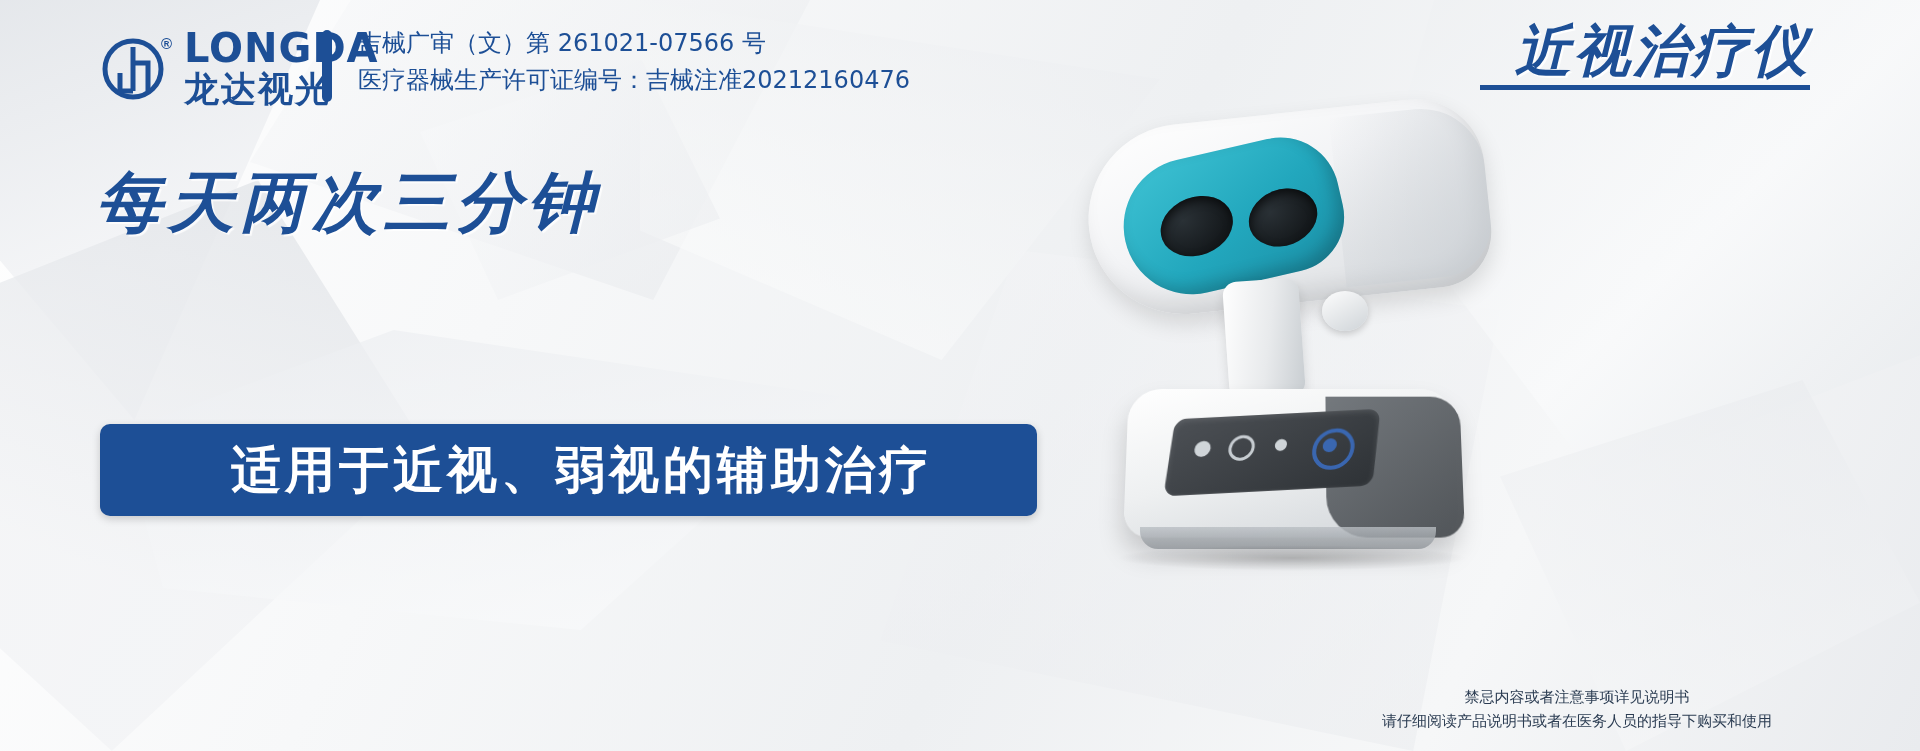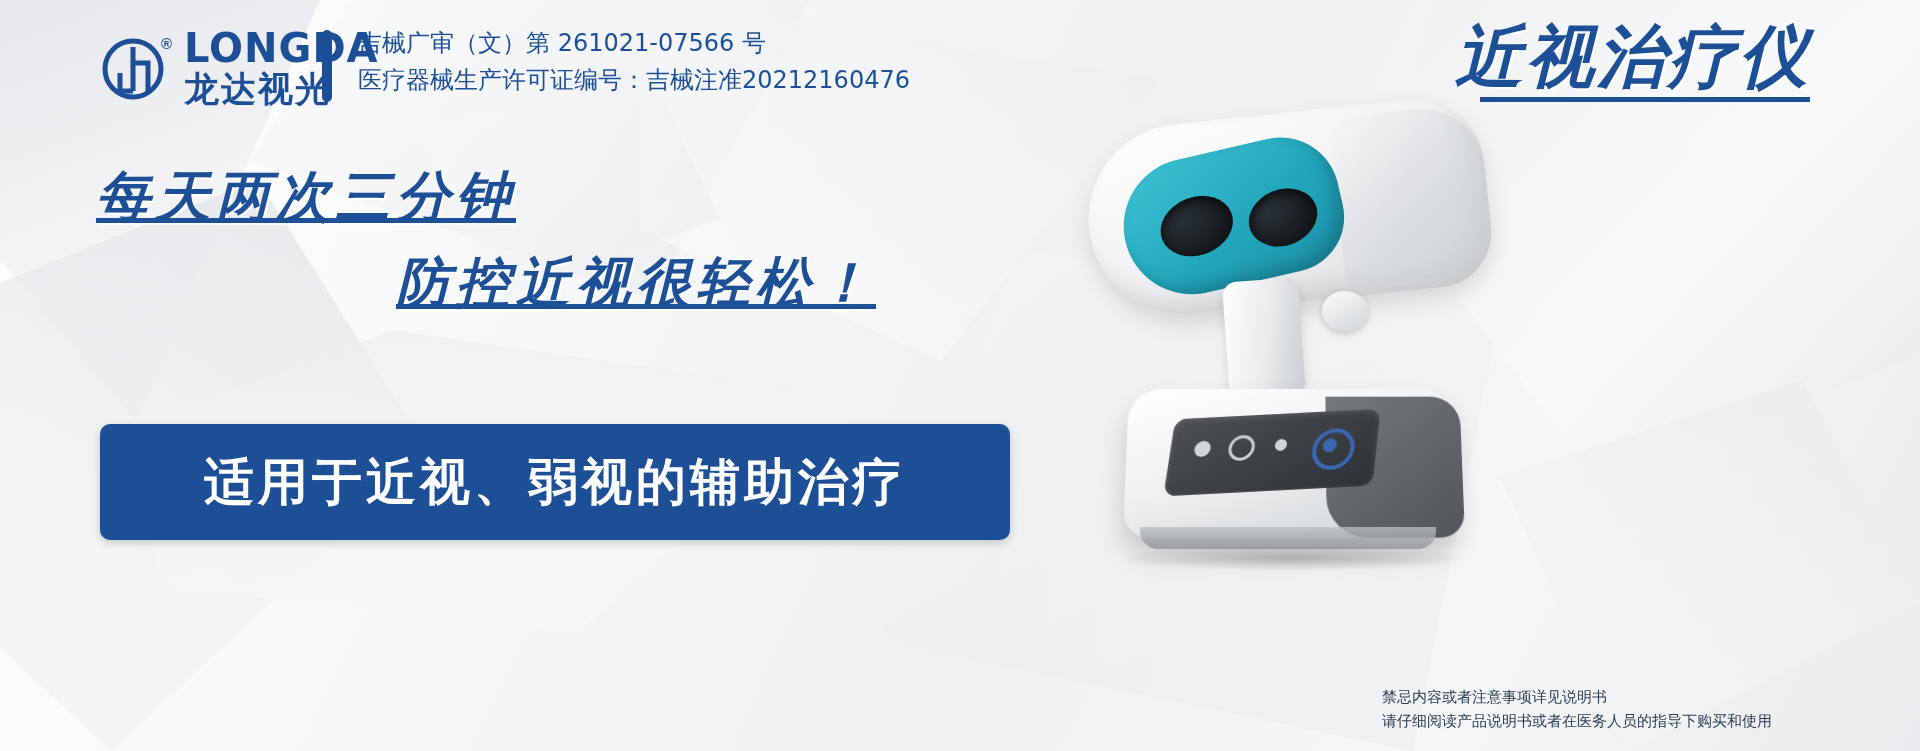--- a/index.html
+++ b/index.html
@@ -56,44 +56,44 @@
   .divider-bar{position:absolute;left:322px;top:30px;width:10px;height:72px;
                background:#1d4f96;border-radius:5px;}
 
   .reg-block{position:absolute;left:358px;top:28px;display:flex;flex-direction:column;gap:5px;}
   .reg-line{font-size:24px;color:#1d4f96;line-height:1.32;white-space:nowrap;
             font-family:"DejaVu Sans",sans-serif;}
 
   
   .prod-title{position:absolute;right:110px;top:22px;text-align:right;}
   .prod-title-text{
-    font-size:68px;font-weight:800;font-style:italic;color:#1d4f96;
+    font-size:56px;font-weight:800;font-style:italic;color:#1d4f96;
     letter-spacing:3px;line-height:1.05;
-    font-family:Liberation Serif, serif;
+    font-family:Liberation Sans, sans-serif;
     text-shadow:2px 2px 0 rgba(255,255,255,.85);
   }
   .prod-underline{margin-top:4px;height:5px;background:#1d4f96;width:330px;margin-left:auto;}
 
   
   .headline{position:absolute;left:96px;top:166px;width:960px;}
   .hl-line{
     font-family:"DejaVu Serif","Liberation Serif",serif;
     font-weight:700;font-style:italic;color:#1d4f96;
-    font-size:54px;letter-spacing:6px;line-height:1.12;
+    font-size:66px;letter-spacing:6px;line-height:1.12;
     text-shadow:2px 2px 1px rgba(255,255,255,.8);
-    text-decoration:underline;
   }
   .hl-2{text-align:center;margin-top:26px;padding-left:120px;}
 
   
   .cta{
-    position:absolute;left:100px;top:424px;width:910px;height:116px;
+    position:absolute;left:100px;top:424px;width:910px;height:92px;
     background:#1d4f96;border-radius:10px;
     display:flex;align-items:center;justify-content:center;
     box-shadow:0 3px 8px rgba(0,0,0,.18);
+    padding-left:27px;
   }
   .cta-text{
     color:#ffffff;font-size:50px;font-weight:800;letter-spacing:4px;
     font-family:"DejaVu Serif","Liberation Serif",serif;
   }
 
   
   .device{position:absolute;left:1030px;top:95px;width:520px;height:470px;}
   .dev-head{
     position:absolute;left:58px;top:18px;width:400px;height:190px;
@@ -156,21 +156,21 @@
   .dev-foot{
     position:absolute;left:110px;top:432px;width:296px;height:22px;
     background:linear-gradient(180deg,#b9bec3,#8f9499);border-radius:0 0 18px 18px;opacity:.8;
   }
   .dev-shadow{
     position:absolute;left:86px;top:450px;width:352px;height:26px;
     background:radial-gradient(ellipse at 50% 50%,rgba(0,0,0,.22) 0%,rgba(0,0,0,0) 70%);
   }
 
   
-  .disclaimer{position:absolute;right:148px;bottom:18px;text-align:left;}
+  .disclaimer{position:absolute;right:148px;bottom:18px;text-align:center;}
   .dis-line{font-size:15px;color:#2b3c52;line-height:1.6;white-space:nowrap;
             font-family:"DejaVu Sans",sans-serif;}
 </style>
 </head>
 <body>
 
 <div class="banner">
 
   <div class="shard s1"></div>
   <div class="shard s2"></div>
@@ -205,21 +205,20 @@
     <div class="reg-line">医疗器械生产许可证编号：吉械注准20212160476</div>
   </div>
 
   <div class="prod-title">
     <div class="prod-title-text">近视治疗仪</div>
     <div class="prod-underline"></div>
   </div>
 
   <div class="headline">
     <div class="hl-line hl-1">每天两次三分钟</div>
-    <div class="hl-line hl-2">防控近视很轻松！</div>
   </div>
 
   <div class="cta">
     <span class="cta-text">适用于近视、弱视的辅助治疗</span>
   </div>
 
   <div class="device">
     <div class="dev-head">
       <div class="dev-head-shade"></div>
       <div class="goggle">

